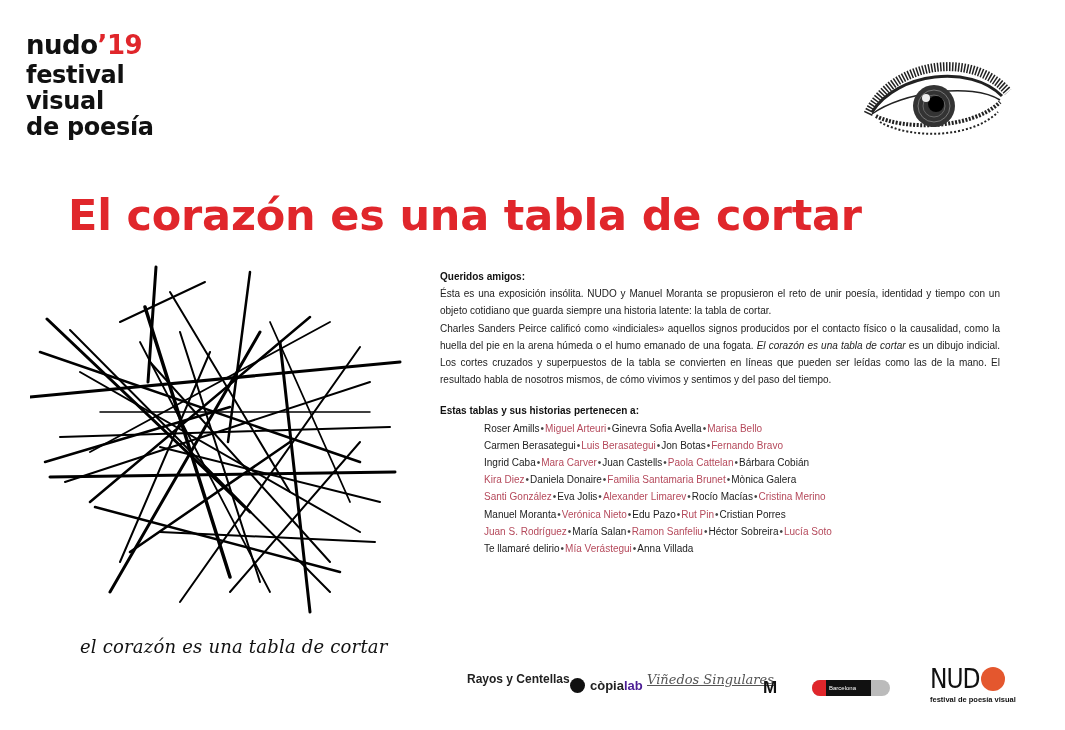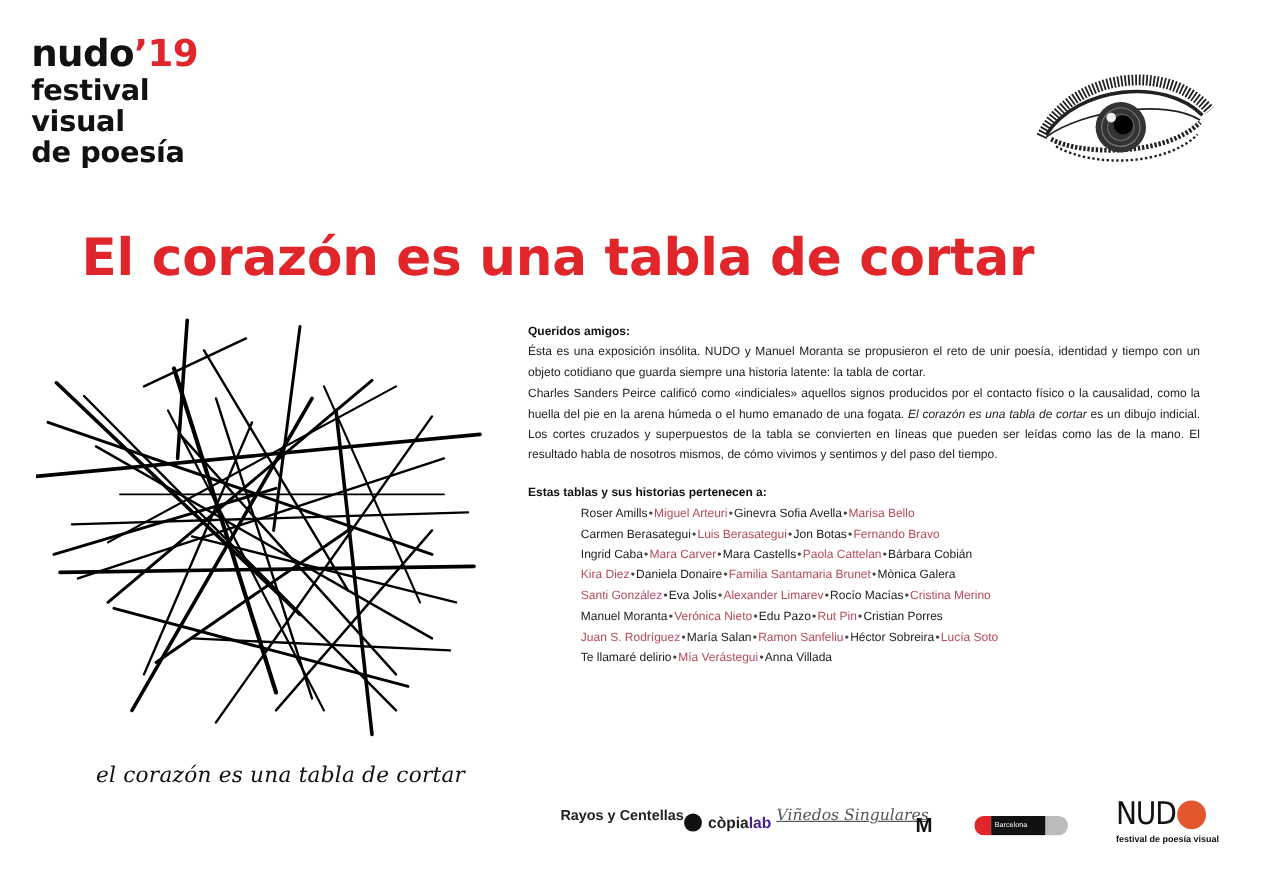--- a/index.html
+++ b/index.html
@@ -1,19 +1,19 @@
 <!DOCTYPE html>
 <html><head>
 <meta charset="utf-8">
 <style>
   html, body { margin: 0; padding: 0; background: #ffffff; }
   body { width: 1065px; height: 730px; position: relative; overflow: hidden; font-family: "Liberation Sans", "DejaVu Sans", sans-serif; color: #1a1a1a; }
 
   .brand { position: absolute; left: 26px; top: 28px; line-height: 26px; font-family: "DejaVu Sans", sans-serif; font-weight: bold; color: #111; }
-  .brand .l1 { font-size: 31px; letter-spacing: -0.5px; line-height: 34px; }
+  .brand .l1 { font-size: 26px; letter-spacing: -0.5px; line-height: 34px; }
   .brand .l1 .yr { color: #e0262b; }
   .brand .l2 { font-size: 24px; letter-spacing: -0.3px; }
 
   .eye { position: absolute; left: 862px; top: 52px; width: 150px; height: 84px; }
 
   .headline { position: absolute; left: 68px; top: 190px; width: 940px; font-family: "DejaVu Sans", sans-serif; font-weight: bold; font-size: 43px; letter-spacing: -0.2px; color: #e0262b; white-space: nowrap; }
 
   .drawing { position: absolute; left: 30px; top: 262px; width: 380px; height: 355px; }
 
   .handwritten { position: absolute; left: 80px; top: 636px; font-family: "DejaVu Serif", serif; font-style: italic; font-size: 18px; color: #111; letter-spacing: 0.2px; }
@@ -109,21 +109,21 @@
 
 <div class="text">
   <div class="h">Queridos amigos:</div>
   <p>Ésta es una exposición insólita. NUDO y Manuel Moranta se propusieron el reto de unir poesía, identidad y tiempo con un objeto cotidiano que guarda siempre una historia latente: la tabla de cortar.</p>
   <p><span>Charles Sanders Peirce calificó como «indiciales» aquellos signos producidos por el contacto físico o la causalidad, como la huella del pie en la arena húmeda o el humo emanado de una fogata. </span><em>El corazón es una tabla de cortar</em><span> es un dibujo indicial. Los cortes cruzados y superpuestos de la tabla se convierten en líneas que pueden ser leídas como las de la mano. El resultado habla de nosotros mismos, de cómo vivimos y sentimos y del paso del tiempo.</span></p>
   <div class="gap"></div>
   <div class="h">Estas tablas y sus historias pertenecen a:</div>
   <div class="names" id="names">
       <div class="line"><span>Roser Amills</span><span class="dot">•</span><span class="hl">Miguel Arteuri</span><span class="dot">•</span><span>Ginevra Sofia Avella</span><span class="dot">•</span><span class="hl">Marisa Bello</span></div>
       <div class="line"><span>Carmen Berasategui</span><span class="dot">•</span><span class="hl">Luis Berasategui</span><span class="dot">•</span><span>Jon Botas</span><span class="dot">•</span><span class="hl">Fernando Bravo</span></div>
-      <div class="line"><span>Ingrid Caba</span><span class="dot">•</span><span class="hl">Mara Carver</span><span class="dot">•</span><span>Mara Castells</span><span class="dot">•</span><span class="hl">Paola Cattelan</span><span class="dot">•</span><span>Bárbara Cobián</span></div>
+      <div class="line"><span>Ingrid Caba</span><span class="dot">•</span><span class="hl">Mara Carver</span><span class="dot">•</span><span>Juan Castells</span><span class="dot">•</span><span class="hl">Paola Cattelan</span><span class="dot">•</span><span>Bárbara Cobián</span></div>
       <div class="line"><span class="hl">Kira Diez</span><span class="dot">•</span><span>Daniela Donaire</span><span class="dot">•</span><span class="hl">Familia Santamaria Brunet</span><span class="dot">•</span><span>Mònica Galera</span></div>
       <div class="line"><span class="hl">Santi González</span><span class="dot">•</span><span>Eva Jolis</span><span class="dot">•</span><span class="hl">Alexander Limarev</span><span class="dot">•</span><span>Rocío Macías</span><span class="dot">•</span><span class="hl">Cristina Merino</span></div>
       <div class="line"><span>Manuel Moranta</span><span class="dot">•</span><span class="hl">Verónica Nieto</span><span class="dot">•</span><span>Edu Pazo</span><span class="dot">•</span><span class="hl">Rut Pin</span><span class="dot">•</span><span>Cristian Porres</span></div>
       <div class="line"><span class="hl">Juan S. Rodríguez</span><span class="dot">•</span><span>María Salan</span><span class="dot">•</span><span class="hl">Ramon Sanfeliu</span><span class="dot">•</span><span>Héctor Sobreira</span><span class="dot">•</span><span class="hl">Lucía Soto</span></div>
       <div class="line"><span>Te llamaré delirio</span><span class="dot">•</span><span class="hl">Mía Verástegui</span><span class="dot">•</span><span>Anna Villada</span></div>
     </div>
 </div>
 
 <div class="logos">
   <div class="logo rayos">

